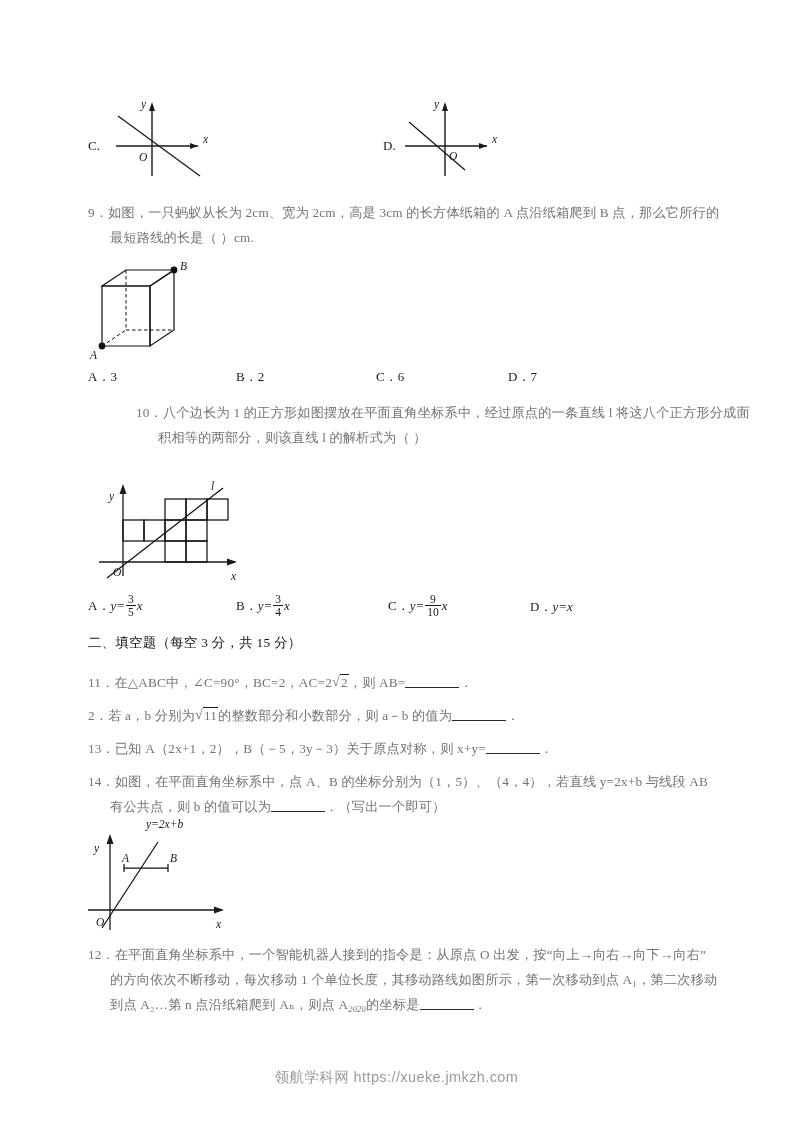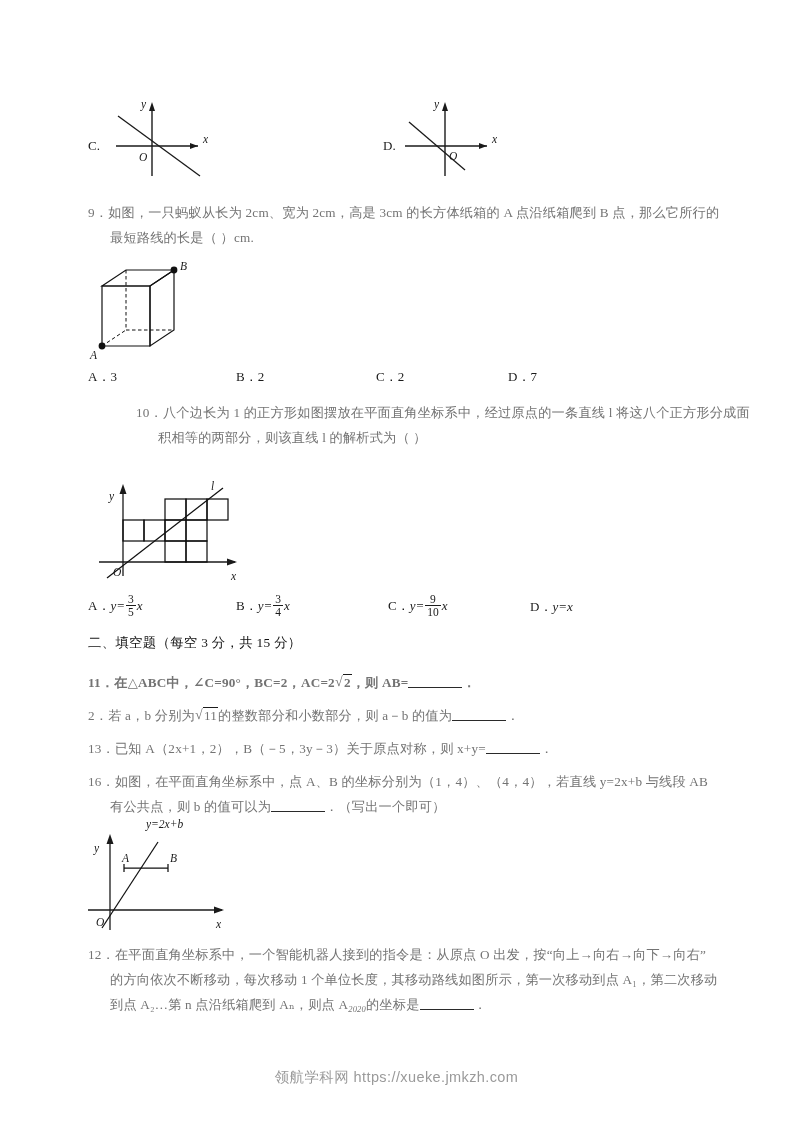--- a/index.html
+++ b/index.html
@@ -156,21 +156,21 @@
       <circle cx="86" cy="6" r="3.4" fill="#111"></circle>
       <circle cx="14" cy="82" r="3.4" fill="#111"></circle>
       <text x="92" y="6" font-size="11.5" font-style="italic">B</text>
       <text x="2" y="95" font-size="11.5" font-style="italic">A</text>
     </svg>
   </div>
 
   <div class="opt-row" style="position:absolute; left:88px; top:368px; width:625px;">
     <span class="opt" style="left:0px;">A．3</span>
     <span class="opt" style="left:148px;">B．2</span>
-    <span class="opt" style="left:288px;">C．2</span>
+    <span class="opt" style="left:288px;">C．6</span>
     <span class="opt" style="left:420px;">D．7</span>
   </div>
 
   <div class="qtext" style="position:absolute; left:88px; top:400px; width:625px;margin-left:48px;">
     <span class="qline">10．八个边长为 1 的正方形如图摆放在平面直角坐标系中，经过原点的一条直线 l 将这八个正方形分成面</span>
     <span class="qline indent">积相等的两部分，则该直线 l 的解析式为（      ）</span>
   </div>
 
   <div class="fig" style="position:absolute; left:95px; top:468px; width:215px; height:118px;">
     <svg width="215" height="118" viewBox="0 0 215 118">
@@ -214,34 +214,34 @@
     <span class="opt" style="left:300px; top:2px;">
       <span>C．</span><i class="v">y=</i><span class="frac"><span class="num">9</span><span class="den">10</span></span><i class="v">x</i>
     </span>
     <span class="opt" style="left:442px; top:6px;">
       <span>D．</span><i class="v">y=x</i>
     </span>
   </div>
 
   <div class="sec-head" style="position:absolute; left:88px; top:634px;">二、填空题（每空 3 分，共 15 分）</div>
 
-  <div class="qtext" style="position:absolute; left:88px; top:670px; width:625px;font-weight:bold;">
+  <div class="qtext" style="position:absolute; left:88px; top:670px; width:625px;">
     <span>11．在△ABC中，∠C=90°，BC=2，AC=2</span><span class="rad"><span>2</span></span><span>，则 AB=</span><span class="blank"></span><span>．</span>
   </div>
 
   <div class="qtext" style="position:absolute; left:88px; top:703px; width:625px;">
     <span>2．若 a，b 分别为</span><span class="rad"><span>11</span></span><span>的整数部分和小数部分，则 a－b 的值为</span><span class="blank"></span><span>．</span>
   </div>
 
   <div class="qtext" style="position:absolute; left:88px; top:736px; width:625px;">
     <span>13．已知 A（2x+1，2），B（－5，3y－3）关于原点对称，则 x+y=</span><span class="blank"></span><span>．</span>
   </div>
 
   <div class="qtext" style="position:absolute; left:88px; top:769px; width:625px;">
-    <span class="qline">16．如图，在平面直角坐标系中，点 A、B 的坐标分别为（1，4）、（4，4），若直线 y=2x+b 与线段 AB</span>
+    <span class="qline">14．如图，在平面直角坐标系中，点 A、B 的坐标分别为（1，5）、（4，4），若直线 y=2x+b 与线段 AB</span>
     <span class="qline indent"><span>有公共点，则 b 的值可以为</span><span class="blank"></span><span>．（写出一个即可）</span></span>
   </div>
 
   <div class="fig" style="position:absolute; left:80px; top:812px; width:230px; height:122px;">
     <svg width="230" height="122" viewBox="0 0 230 122">
 
       <line x1="8" y1="98" x2="142" y2="98" stroke="#1a1a1a" stroke-width="1.3"></line>
       <polygon points="144,98 134,94.5 134,101.5" fill="#1a1a1a"></polygon>
       <line x1="30" y1="118" x2="30" y2="26" stroke="#1a1a1a" stroke-width="1.3"></line>
       <polygon points="30,22 26.5,32 33.5,32" fill="#1a1a1a"></polygon>

